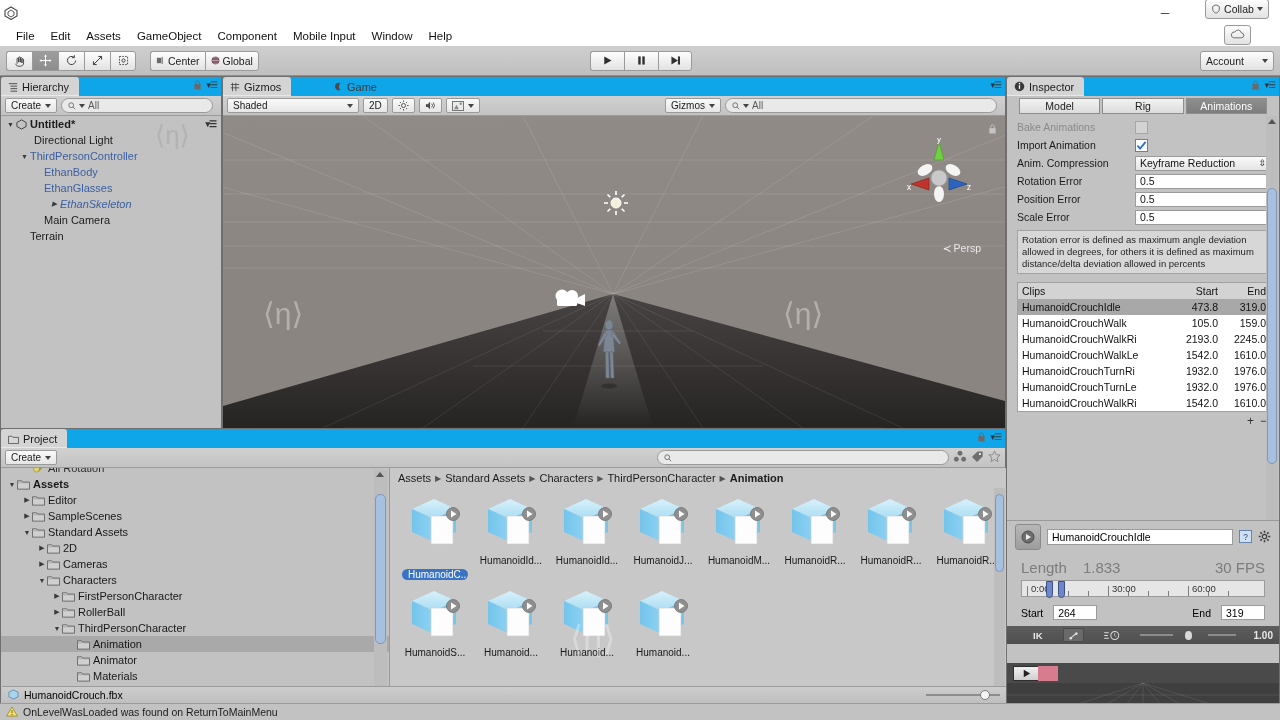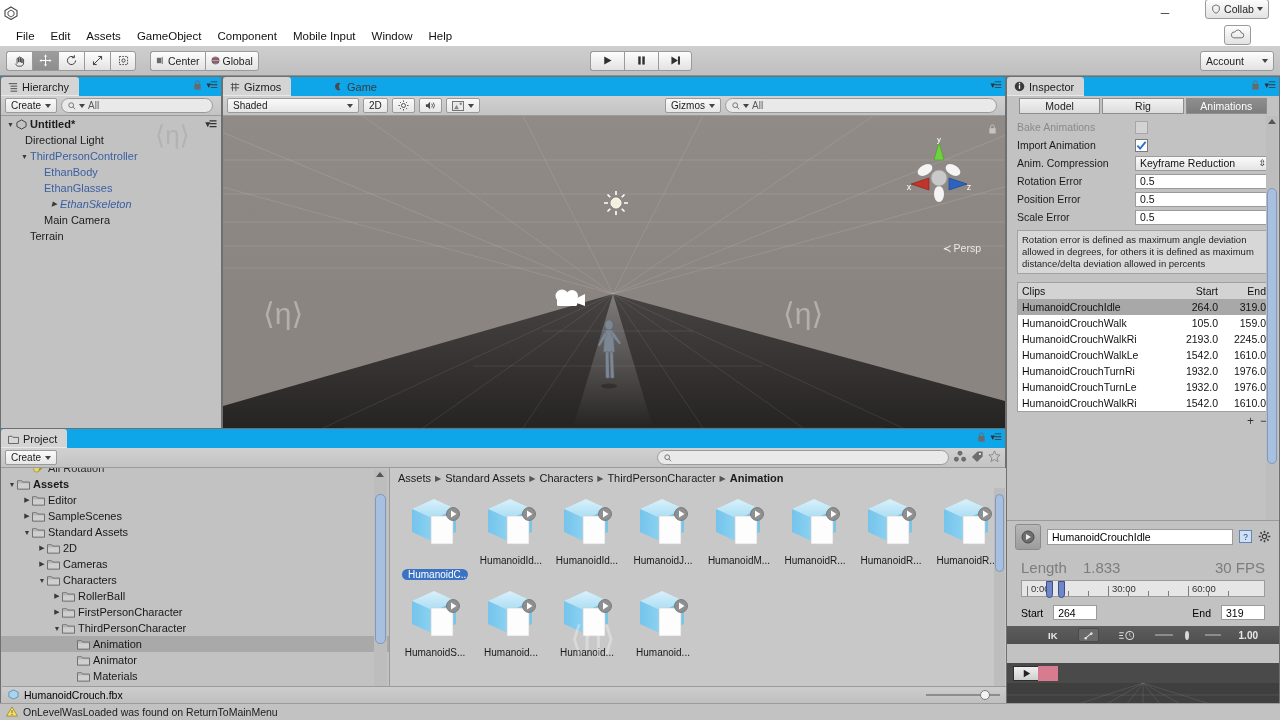--- a/index.html
+++ b/index.html
@@ -127,21 +127,21 @@
   .pv-icon { width:26px; height:26px; background:linear-gradient(#b7b7b7,#9c9c9c); border:1px solid #8a8a8a; border-radius:3px; display:flex; align-items:center; justify-content:center; }
   .pv-name { flex:1; height:16px; background:#fff; border:1px solid #9b9b9b; font-size:10.5px; padding:0 4px; display:flex; align-items:center; }
   .pv-sec { position:absolute; left:0; top:476px; width:272px; height:92px; background:#c2c2c2; }
   .lenrow { display:flex; align-items:center; font-size:15px; color:#7d7d7d; padding:6px 14px 0 14px; }
   .timeline { margin:4px 14px 0 14px; height:17px; background:#e6e6e6; border:1px solid #9b9b9b; position:relative; }
   .tickmark { position:absolute; bottom:0; width:1px; background:#7d7d7d; }
   .tl-label { position:absolute; top:2px; font-size:9.5px; color:#333; }
   .scrub { position:absolute; top:0; width:7px; height:17px; background:#6f87c8; border:1px solid #3c4f86; border-radius:0 0 4px 4px; }
   .se-row { display:flex; align-items:center; padding:8px 14px 0 14px; font-size:10.5px; }
   .se-fld { width:44px; height:15px; background:#fff; border:1px solid #9b9b9b; font-size:10.5px; padding:0 4px; display:flex; align-items:center; }
-  .ikbar { position:absolute; left:0; top:549px; width:272px; height:18px; background:linear-gradient(#5d5d5d,#4f4f4f); display:flex; align-items:center; padding:0 21px; gap:16px; color:#e8e8e8; font-size:10px; }
+  .ikbar { position:absolute; left:0; top:549px; width:272px; height:18px; background:linear-gradient(#5d5d5d,#4f4f4f); display:flex; align-items:center; padding:0 6px; gap:16px; color:#e8e8e8; font-size:10px; }
   .ikbtn { height:14px; padding:0 4px; background:#6a6a6a; border:1px solid #4a4a4a; display:flex; align-items:center; border-radius:2px; font-weight:bold; font-size:9.5px; }
   .pv-stage { position:absolute; left:0; top:586px; width:272px; height:93px; background:#3a3a3a; overflow:hidden; }
   .pv-toolbar { position:absolute; left:0; top:0; width:272px; height:20px; background:#4a4a4a; display:flex; align-items:center; padding-left:6px; }
   .pv-play { width:26px; height:15px; background:linear-gradient(#f0f0f0,#cfcfcf); border:1px solid #2e2e2e; display:flex; align-items:center; justify-content:center; }
   .pv-time { position:absolute; left:0; top:54px; width:272px; text-align:center; font-size:12px; font-weight:bold; color:#fff; text-shadow:0 1px 2px #000; }
   .insp-scroll { position:absolute; right:1px; top:20px; width:12px; height:498px; background:#bdbdbd; }
   .insp-thumb { position:absolute; left:1px; top:72px; width:10px; height:276px; background:#a8c0e0; border:1px solid #8098ba; border-radius:5px; }
   .sc-arrow { position:absolute; left:2px; width:0;height:0;border-left:4px solid transparent;border-right:4px solid transparent; }
 
   
@@ -337,21 +337,21 @@
     <div class="hier-body">
       <div class="row scene">
         <span class="arrow">▼</span>
         <svg width="11" height="11" viewBox="0 0 12 12" style="margin-right:3px">
             <polygon points="6,1 11,3.8 11,8.2 6,11 1,8.2 1,3.8" fill="none" stroke="#3a3a3a" stroke-width="1"></polygon>
           </svg>
         <span>Untitled*</span>
         <span class="hamb" style="position:absolute;right:5px">▾☰</span>
       </div>
       <div id="hier-rows">
-          <div class="row" style="padding-left: 13px;">
+          <div class="row" style="padding-left: 22px;">
             <span class="arrow"></span>
             <span>Directional Light</span>
           </div>
           <div class="row" style="padding-left: 18px;">
             <span class="arrow">▼</span>
             <span class="pref">ThirdPersonController</span>
           </div>
           <div class="row" style="padding-left: 32px;">
             <span class="arrow"></span>
             <span class="pref">EthanBody</span>
@@ -611,21 +611,21 @@
       <div style="height:8px"></div>
       <div class="cliplist">
         <div class="cliprow" style="background:#d3d3d3">
           <span class="cname">Clips</span>
           <span class="cnum">Start</span>
           <span class="cnum">End</span>
         </div>
         <div id="clip-rows">
             <div class="cliprow sel">
               <span class="cname">HumanoidCrouchIdle</span>
-              <span class="cnum">264.0</span>
+              <span class="cnum">473.8</span>
               <span class="cnum">319.0</span>
             </div>
             <div class="cliprow">
               <span class="cname">HumanoidCrouchWalk</span>
               <span class="cnum">105.0</span>
               <span class="cnum">159.0</span>
             </div>
             <div class="cliprow">
               <span class="cname">HumanoidCrouchWalkRi</span>
               <span class="cnum">2193.0</span>
@@ -900,29 +900,29 @@
                   <path d="M0.5 3.6h13" stroke="#8a8a8a" stroke-width="0.6"></path>
                 </svg></span>
               <span>Characters</span>
             </div>
             <div class="trow" style="padding-left: 51px;">
               <span class="tarrow">▶</span>
               <span class="folder"><svg width="13" height="11" viewBox="0 0 14 11">
                   <path d="M0.5 1.5h4.5l1.2 1.4h7.3v7.6H0.5z" fill="#cfcfcf" stroke="#5a5a5a" stroke-width="0.9"></path>
                   <path d="M0.5 3.6h13" stroke="#8a8a8a" stroke-width="0.6"></path>
                 </svg></span>
-              <span>RollerBall</span>
+              <span>FirstPersonCharacter</span>
             </div>
             <div class="trow" style="padding-left: 51px;">
               <span class="tarrow">▶</span>
               <span class="folder"><svg width="13" height="11" viewBox="0 0 14 11">
                   <path d="M0.5 1.5h4.5l1.2 1.4h7.3v7.6H0.5z" fill="#cfcfcf" stroke="#5a5a5a" stroke-width="0.9"></path>
                   <path d="M0.5 3.6h13" stroke="#8a8a8a" stroke-width="0.6"></path>
                 </svg></span>
-              <span>FirstPersonCharacter</span>
+              <span>RollerBall</span>
             </div>
             <div class="trow" style="padding-left: 51px;">
               <span class="tarrow">▼</span>
               <span class="folder"><svg width="13" height="11" viewBox="0 0 14 11">
                   <path d="M0.5 1.5h4.5l1.2 1.4h7.3v7.6H0.5z" fill="#cfcfcf" stroke="#5a5a5a" stroke-width="0.9"></path>
                   <path d="M0.5 3.6h13" stroke="#8a8a8a" stroke-width="0.6"></path>
                 </svg></span>
               <span>ThirdPersonCharacter</span>
             </div>
             <div class="trow sel" style="padding-left: 66px;">

